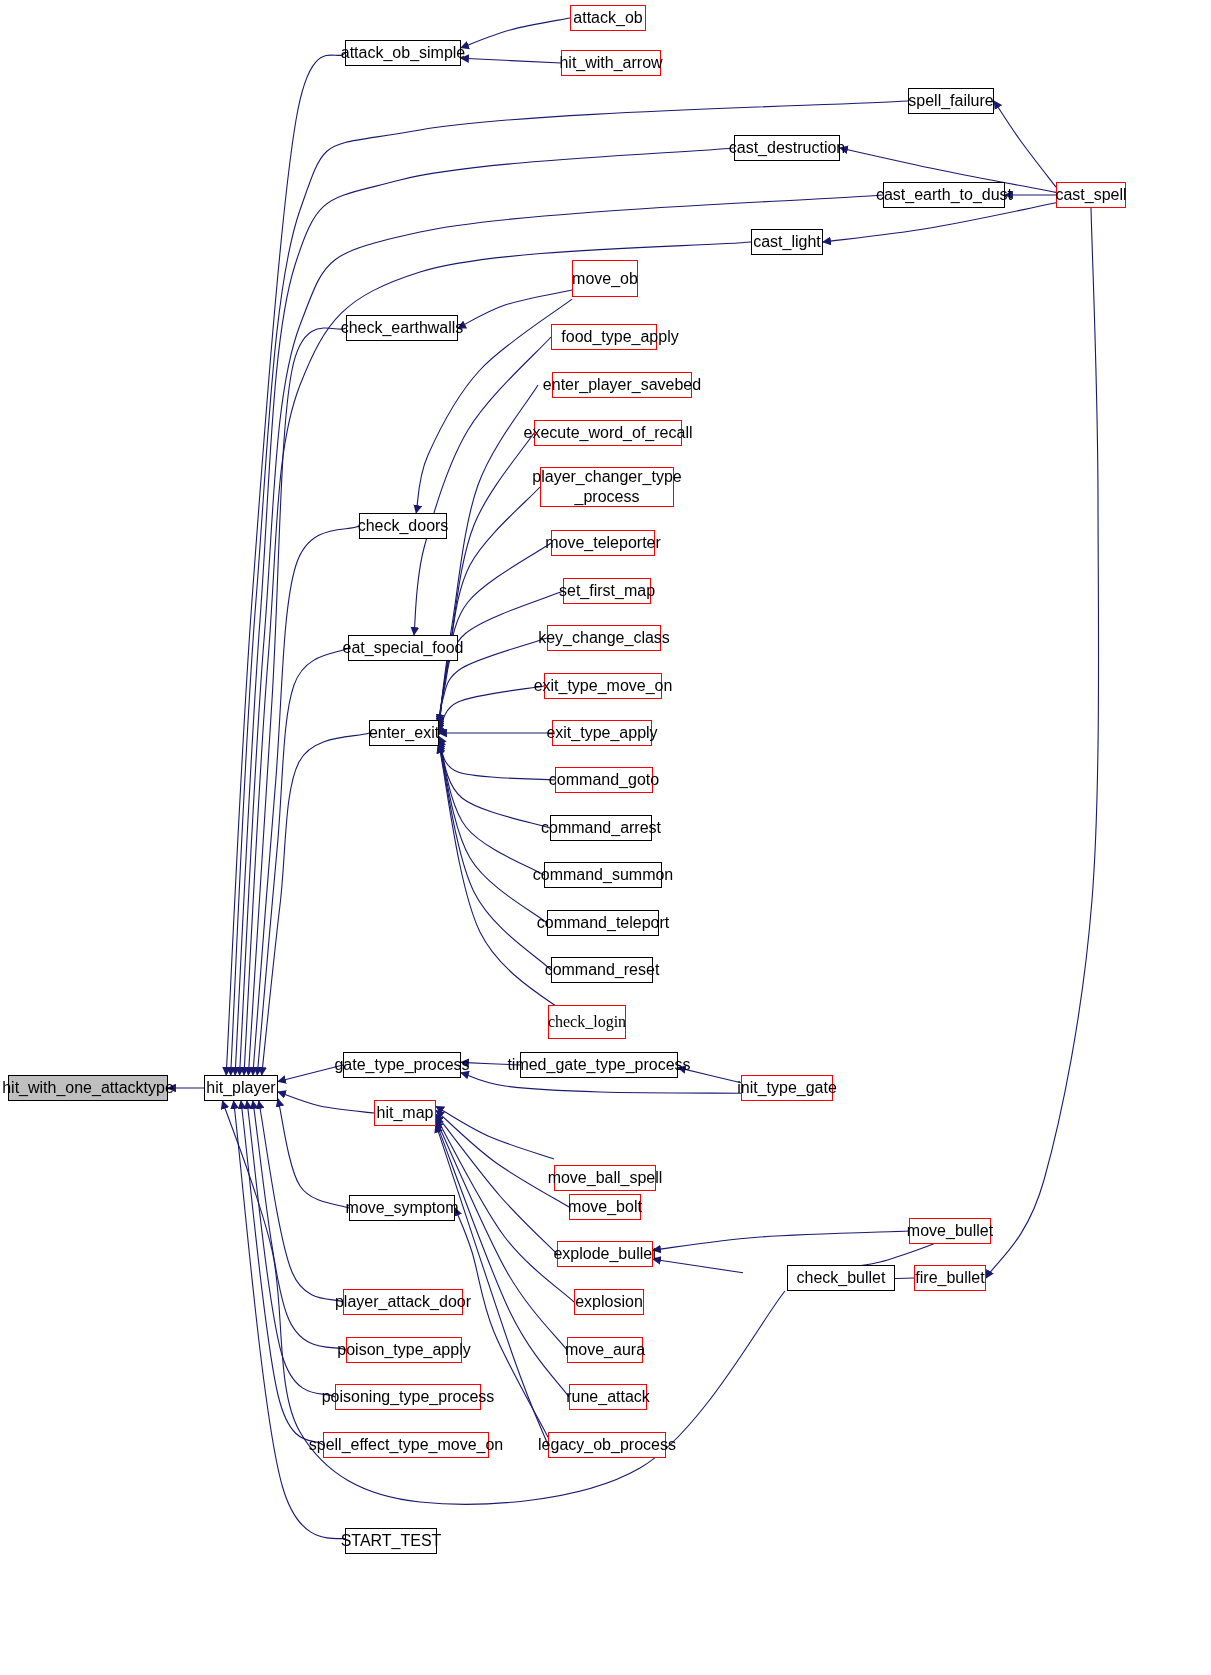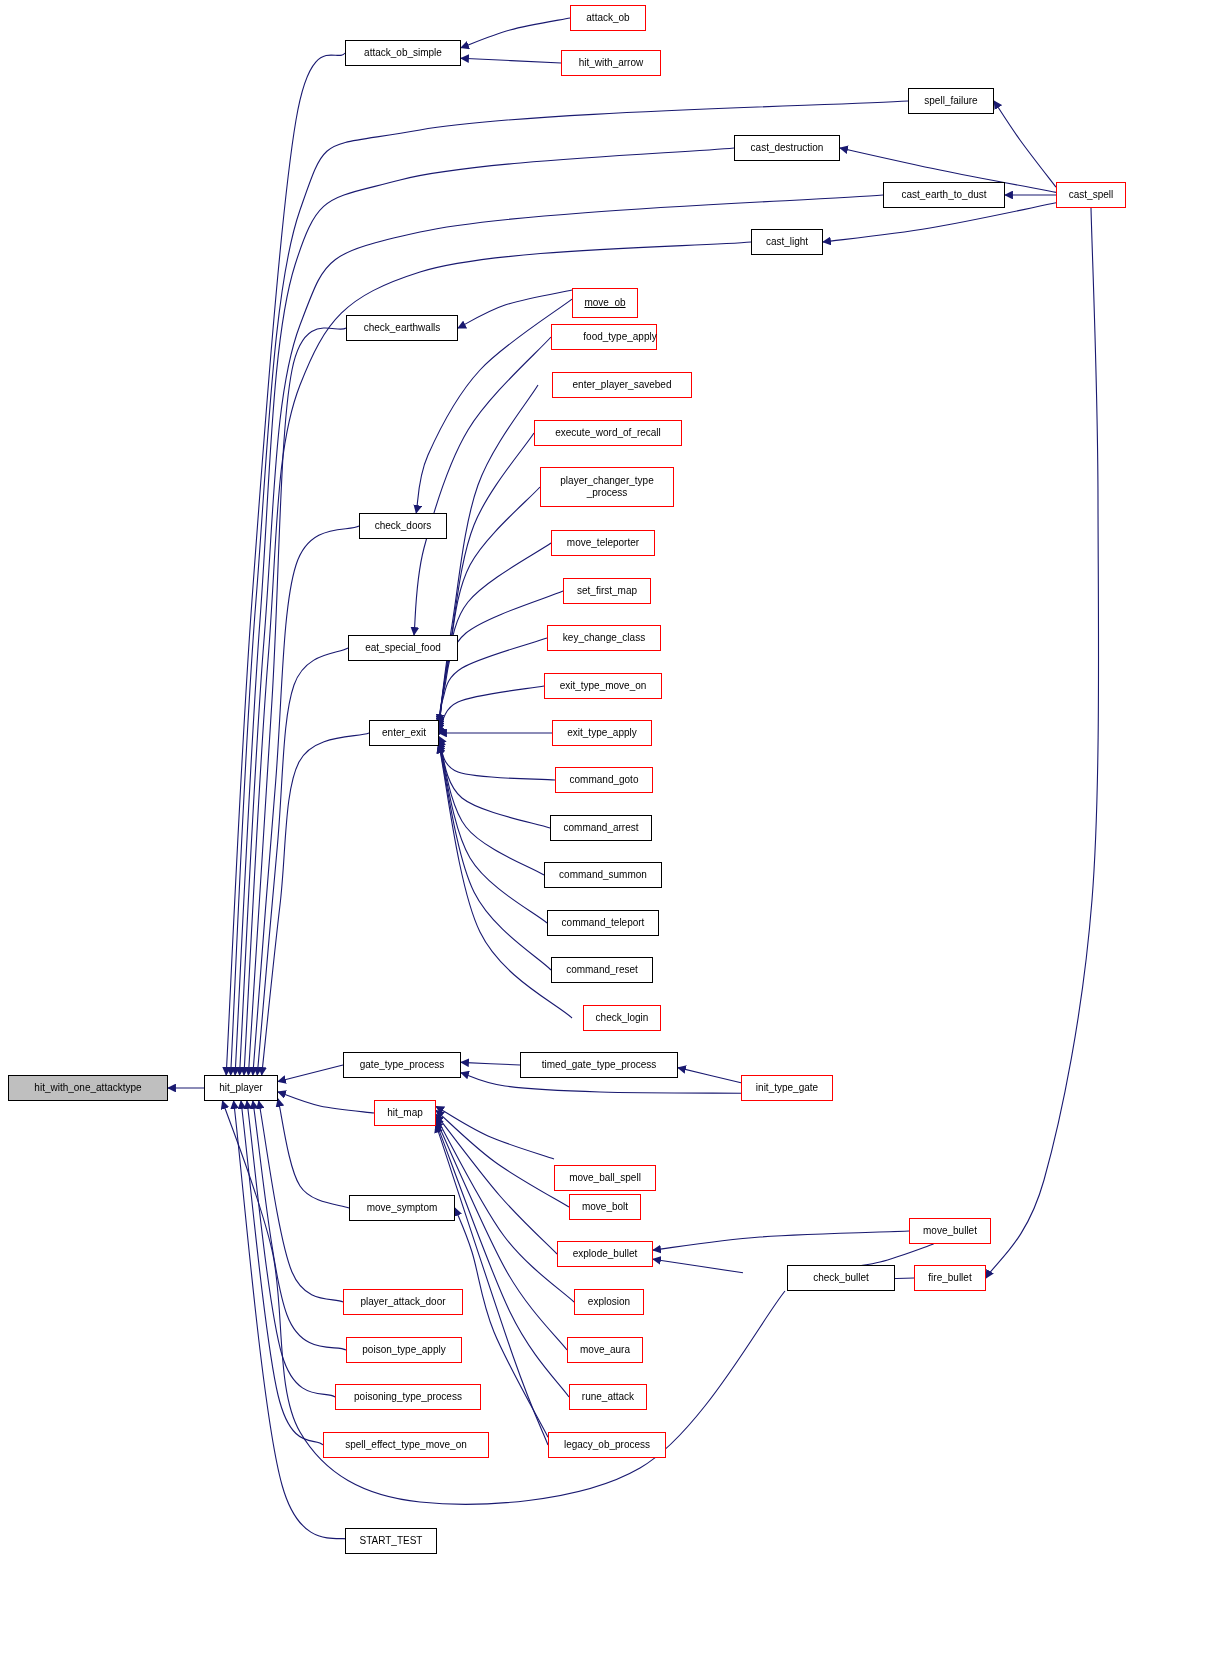--- a/index.html
+++ b/index.html
@@ -23,21 +23,21 @@
   .edge { fill: none; stroke: var(--edge-color); stroke-width: 1.1px; }
   .node {
     position: absolute;
     box-sizing: border-box;
     display: flex;
     align-items: center;
     justify-content: center;
     background: var(--node-fill);
     border: 1px solid var(--node-border);
     color: var(--text-color);
-    font-size: 10px;
+    font-size: 16px;
     cursor: pointer;
   }
   .node.truncated { border-color: var(--truncated-border); }
   .node.root { background: var(--root-fill); cursor: default; }
   .node-label {
     white-space: pre-line;
     text-align: center;
     line-height: 1.25;
     padding: 0 3px;
     pointer-events: none;
@@ -138,21 +138,21 @@
       </div>
       <div class="node normal" style="left: 883px; top: 182px; width: 122px; height: 26px;">
         <span class="node-label">cast_earth_to_dust</span>
       </div>
       <div class="node truncated" style="left: 1056px; top: 182px; width: 70px; height: 26px;">
         <span class="node-label">cast_spell</span>
       </div>
       <div class="node normal" style="left: 751px; top: 229px; width: 72px; height: 26px;">
         <span class="node-label">cast_light</span>
       </div>
-      <div class="node truncated" style="left: 572px; top: 288px; width: 66px; height: 30px; text-decoration: underline;">
+      <div class="node truncated" style="left: 572px; top: 260px; width: 66px; height: 37px;">
         <span class="node-label">move_ob</span>
       </div>
       <div class="node normal" style="left: 346px; top: 315px; width: 112px; height: 26px;">
         <span class="node-label">check_earthwalls</span>
       </div>
       <div class="node truncated" style="left: 551px; top: 324px; width: 106px; height: 26px; padding-left: 32px;">
         <span class="node-label">food_type_apply</span>
       </div>
       <div class="node truncated" style="left: 538px; top: 372px; width: 140px; height: 26px; margin-left: 14px;">
         <span class="node-label">enter_player_savebed</span>
@@ -196,21 +196,21 @@
       </div>
       <div class="node normal" style="left: 544px; top: 862px; width: 118px; height: 26px;">
         <span class="node-label">command_summon</span>
       </div>
       <div class="node normal" style="left: 547px; top: 910px; width: 112px; height: 26px;">
         <span class="node-label">command_teleport</span>
       </div>
       <div class="node normal" style="left: 551px; top: 957px; width: 102px; height: 26px;">
         <span class="node-label">command_reset</span>
       </div>
-      <div class="node truncated" style="left: 583px; top: 1005px; width: 78px; height: 26px;">
+      <div class="node truncated" style="left: 548px; top: 1005px; width: 78px; height: 34px; font-family: Liberation Serif, serif;">
         <span class="node-label">check_login</span>
       </div>
       <div class="node normal" style="left: 343px; top: 1052px; width: 118px; height: 26px;">
         <span class="node-label">gate_type_process</span>
       </div>
       <div class="node normal" style="left: 520px; top: 1052px; width: 158px; height: 26px;">
         <span class="node-label">timed_gate_type_process</span>
       </div>
       <div class="node truncated" style="left: 741px; top: 1075px; width: 92px; height: 26px;">
         <span class="node-label">init_type_gate</span>

